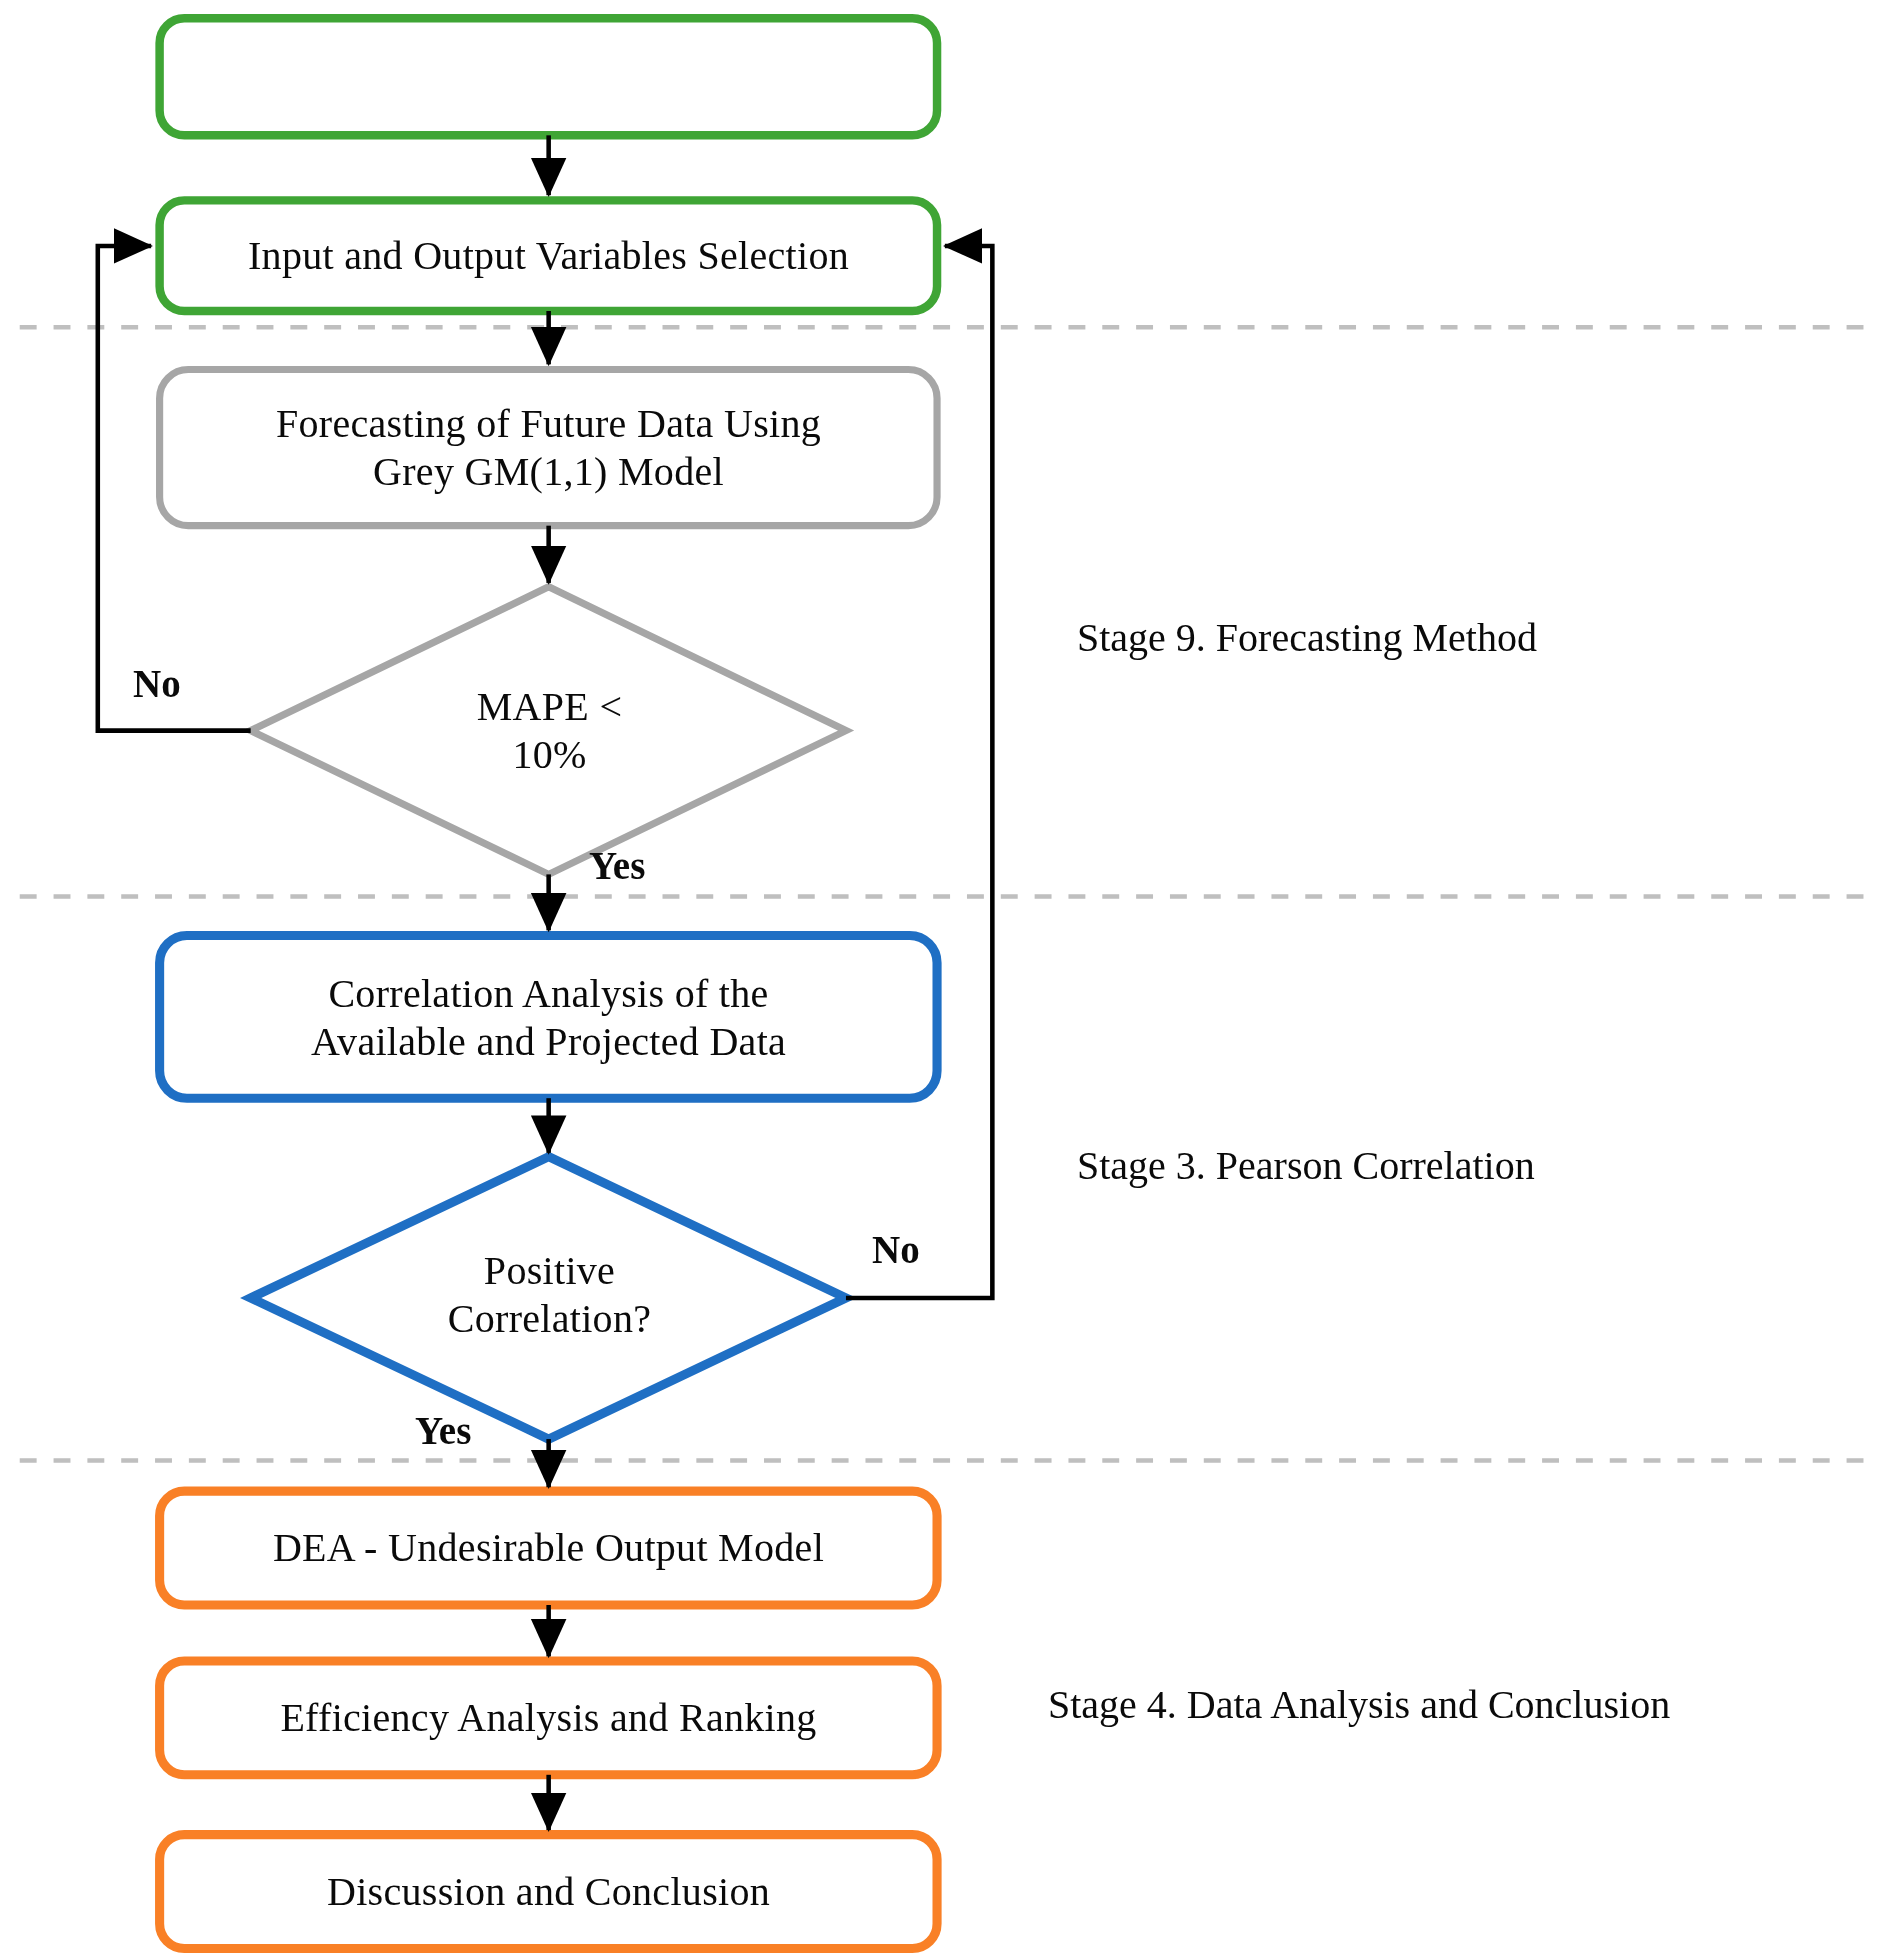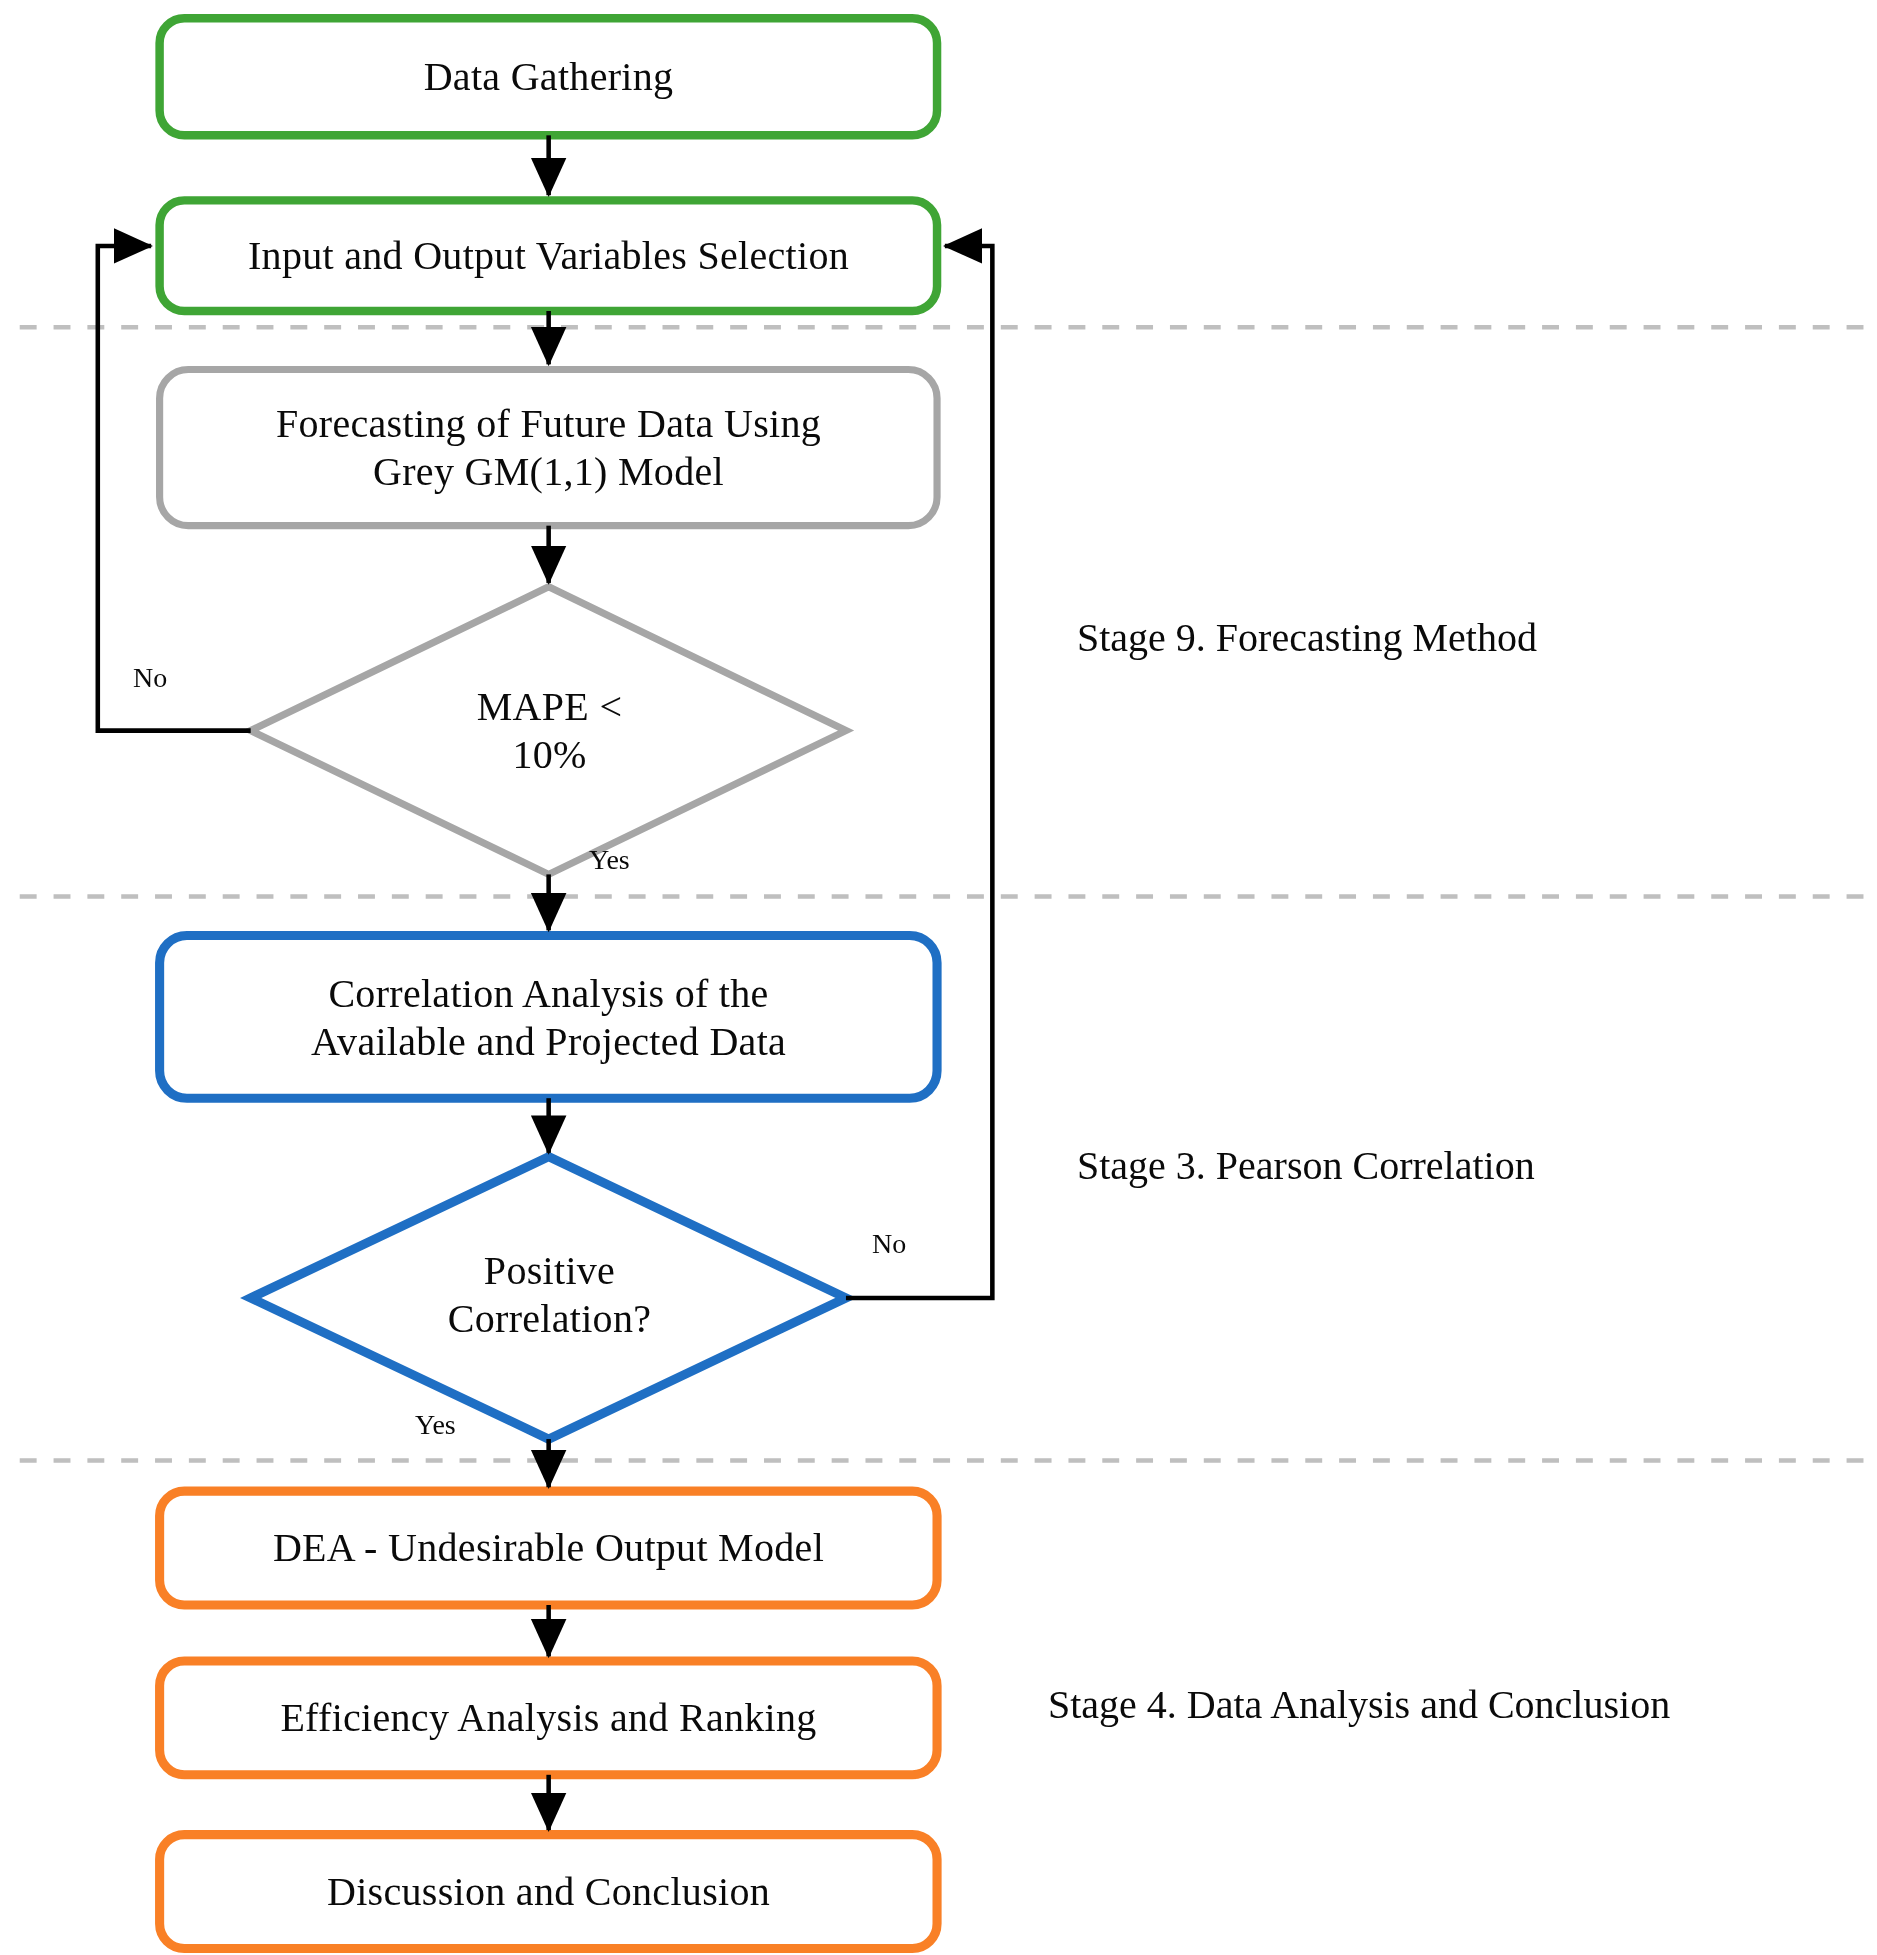--- a/index.html
+++ b/index.html
@@ -33,23 +33,24 @@
     color: #0a0a0a;
     line-height: 1.20;
     font-size: 40px;
     letter-spacing: 0.3px;
     pointer-events: none;
     white-space: pre-line;
   }
   .edge-label {
     position: absolute;
     color: #0a0a0a;
-    font-size: 28px;
+    font-size: 39px;
     line-height: 1;
     white-space: nowrap;
+    font-weight: bold;
   }
   .stage-label {
     position: absolute;
     color: #0a0a0a;
     font-size: 40px;
     line-height: 1;
     white-space: nowrap;
   }
 </style>
 </head>
@@ -100,21 +101,20 @@
 
     <line x1="843" y1="2467" x2="843" y2="2546" stroke="#000000" stroke-width="7" marker-end="url(#arrowhead)"></line>
 
     <line x1="843" y1="2728" x2="843" y2="2813" stroke="#000000" stroke-width="7" marker-end="url(#arrowhead)"></line>
 
     <path d="M385,1123 L150,1123 L150,378 L232,378" fill="none" stroke="#000000" stroke-width="7" marker-end="url(#arrowhead)"></path>
 
     <path d="M1300,1995 L1525,1995 L1525,378 L1452,378" fill="none" stroke="#000000" stroke-width="7" marker-end="url(#arrowhead)"></path>
   </svg>
 
-  <div class="node-label" style="left:176px; top:18px; width:745px; height:117px;">Data Gathering</div>
 
   <div class="node-label" style="left:176px; top:200px; width:745px; height:111px;">Input and Output Variables  Selection</div>
 
   <div class="node-label" style="left:176px; top:370px; width:745px; height:156px;">Forecasting  of Future Data Using
 Grey GM(1,1) Model</div>
 
   <div class="node-label" style="left:351px; top:664px; width:397px; height:133px;">MAPE &lt;
 10%</div>
 
   <div class="node-label" style="left:176px; top:936px; width:745px; height:163px;">Correlation  Analysis of the

